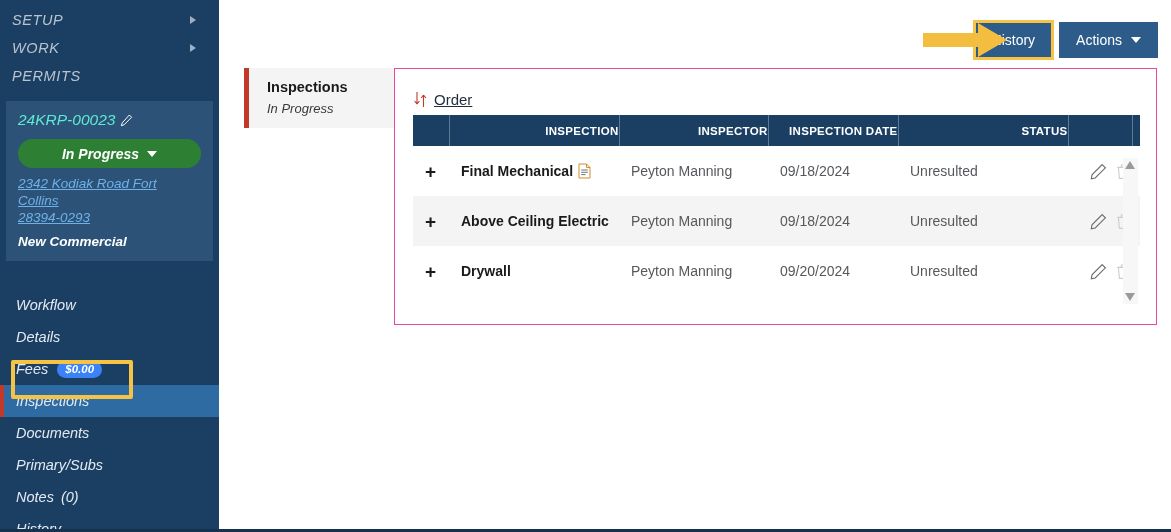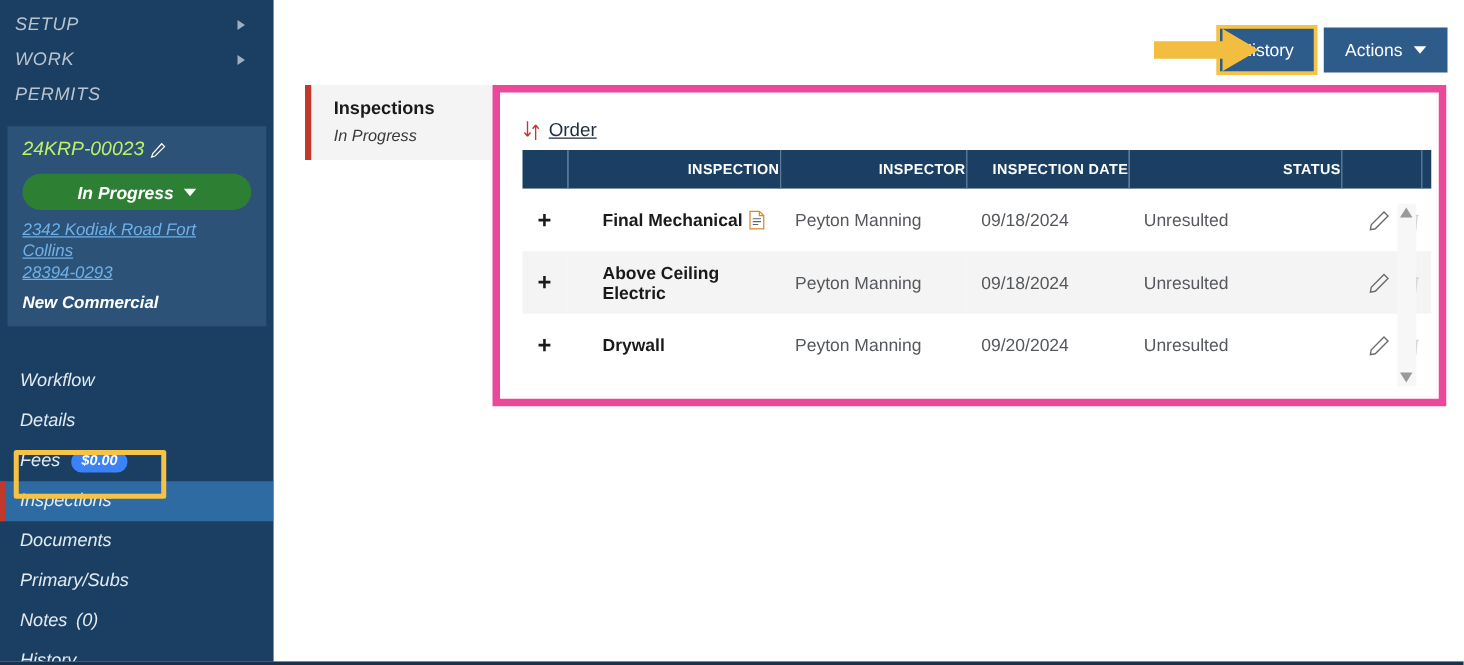--- a/index.html
+++ b/index.html
@@ -45,21 +45,21 @@
   }
 
   
   .permit-card {
     margin: 11px 6px 0 6px;
     background: #2c5377;
     padding: 10px 12px 12px 12px;
   }
   .permit-id-row {
     display: flex; align-items: center; gap: 5px;
-    color: #bef264; font-size: 15.5px;
+    color: #5eead4; font-size: 15.5px;
     margin-bottom: 10px;
   }
   .pencil-sm { width: 13px; height: 13px; flex: 0 0 auto; }
   .status-pill {
     display: flex; align-items: center; justify-content: center; gap: 8px;
     background: #2d8033;
     border-radius: 17px;
     height: 29px;
     color: #fff; font-size: 14px; font-weight: bold;
     cursor: pointer;
@@ -182,21 +182,21 @@
   .insp-tab-sub {
     color: #3a3a3a; font-size: 13px; font-style: italic;
   }
 
   
   .table-card {
     position: absolute;
     left: 175px; top: 68px;
     width: 763px; height: 257px;
     background: #ffffff;
-    border: 6px solid #ec4899;
+    border: 1px solid #ec4899;
   }
   .order-row {
     display: flex; align-items: center; gap: 6px;
     padding: 14px 0 0 18px;
     height: 46px;
   }
   .sort-icon { width: 15px; height: 17px; }
   .order-link {
     color: #1f2d3d; font-size: 15px;
     text-decoration: underline; cursor: pointer;
@@ -231,21 +231,21 @@
     background: #ffffff;
   }
   table.insp tbody tr.alt td { background: #f4f4f4; }
   td.c-plus { padding-left: 16px; }
   .plus-sign {
     color: #1a1a1a; font-size: 19px; font-weight: bold;
     cursor: pointer; line-height: 1;
   }
   .insp-name {
     color: #1a1a1a; font-weight: bold; font-size: 14px;
-    display: inline-flex; align-items: center; gap: 5px; margin-left: 16px;
+    display: inline-flex; align-items: center; gap: 5px;
   }
   .doc-icon { width: 13px; height: 16px; cursor: pointer; }
   .row-actions {
     display: flex; align-items: center; gap: 8px;
     padding-left: 10px;
   }
   .ico-btn { cursor: pointer; width: 17px; height: 17px; display: block; }
 
   
   .tbl-scroll {

